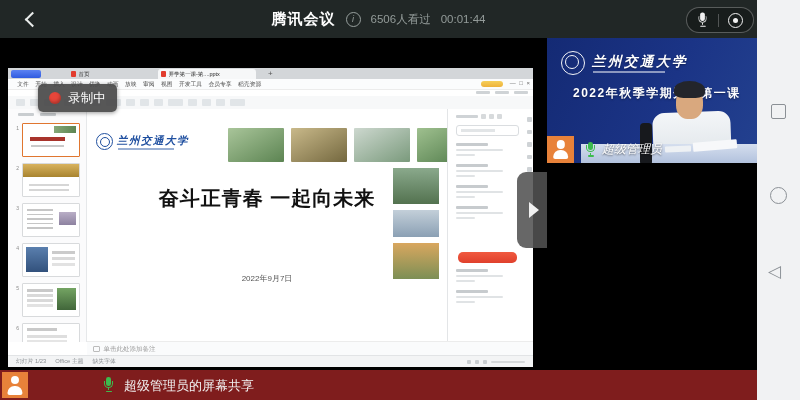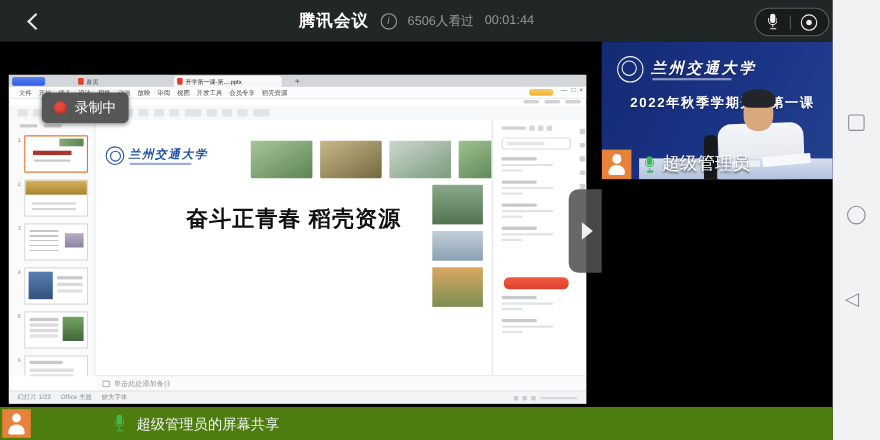--- a/index.html
+++ b/index.html
@@ -161,23 +161,23 @@
   .v-paper2{position:absolute;left:118px;top:108px;width:26px;height:6px;background:#eef1f4;transform:rotate(-2deg);border-radius:1px;}
   .v-micstand{position:absolute;left:93px;top:85px;width:12px;height:41px;background:#17191d;border-radius:4px 4px 2px 2px;}
   .v-label{position:absolute;left:0;bottom:0;height:27px;display:flex;align-items:center;z-index:3;}
   .avatar{width:27px;height:27px;background:#e8823a;position:relative;flex:none;}
   .person-icon{position:absolute;inset:0;}
   .person-icon::before{content:"";position:absolute;left:50%;top:16%;width:31%;height:31%;transform:translateX(-50%);
       background:#fff;border-radius:50%;}
   .person-icon::after{content:"";position:absolute;left:50%;top:53%;width:58%;height:34%;transform:translateX(-50%);
       background:#fff;border-radius:7px 7px 2px 2px;}
   .v-mic{margin-left:11px;}
-  .v-name{margin-left:6px;color:#fff;font-size:16px;text-shadow:0 1px 2px rgba(0,0,0,.6);white-space:nowrap;}
-  
-  .bottombar{position:absolute;left:0;top:370px;width:757px;height:30px;background:#4d7c0f;}
+  .v-name{margin-left:6px;color:#fff;font-size:12px;text-shadow:0 1px 2px rgba(0,0,0,.6);white-space:nowrap;font-style:italic;}
+  
+  .bottombar{position:absolute;left:0;top:370px;width:757px;height:30px;background:#7f1d1d;}
   .bb-avatar{position:absolute;left:2px;top:2px;width:26px;height:26px;background:#e8823a;}
   .bb-mic{position:absolute;left:103px;top:7px;}
   .bb-text{position:absolute;left:124px;top:7px;color:#f1f1f1;font-size:13px;white-space:nowrap;}
 </style>
 </head>
 <body>
 
 <div class="screen">
 
   <header class="topbar">
@@ -296,21 +296,22 @@
         <span class="s-logo-sub"></span>
         <div class="s-photos">
           <span class="s-ph"></span>
           <span class="s-ph"></span>
           <span class="s-ph"></span>
           <span class="s-ph"></span>
         </div>
         <span class="s-b1"></span>
         <span class="s-b2"></span>
         <span class="s-b3"></span>
-        <div class="s-title">奋斗正青春 稻壳资源</div>
+        <div class="s-title">奋斗正青春 一起向未来</div>
+        <div class="s-date">2022年9月7日</div>
       </div>
 
       <div class="pane">
         <div class="pane-head">
           <span class="ph-bar"></span>
           <span class="ph-ic"></span>
           <span class="ph-ic"></span>
           <span class="ph-ic"></span>
         </div>
         <div class="pane-search"></div>

